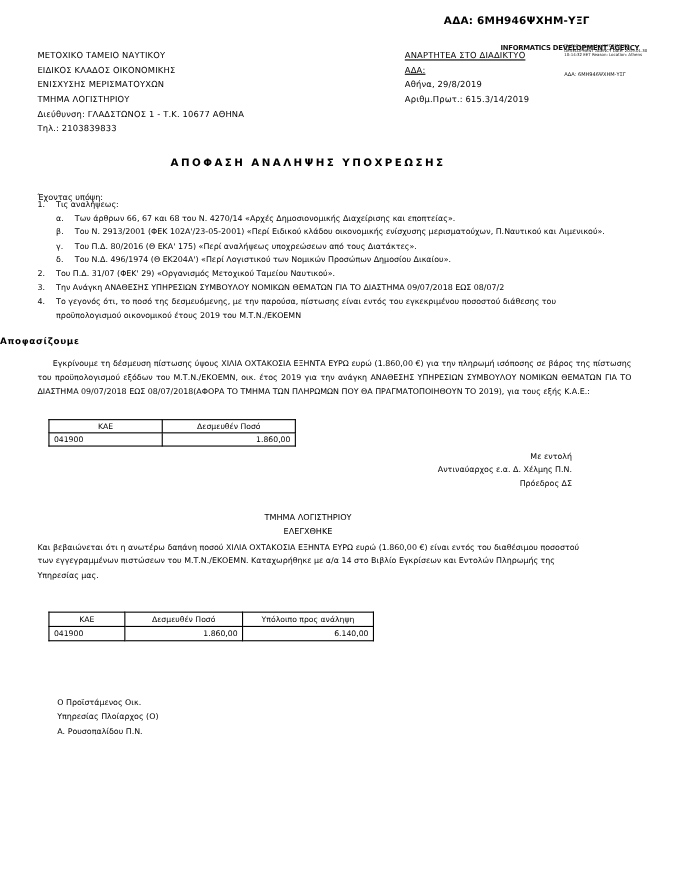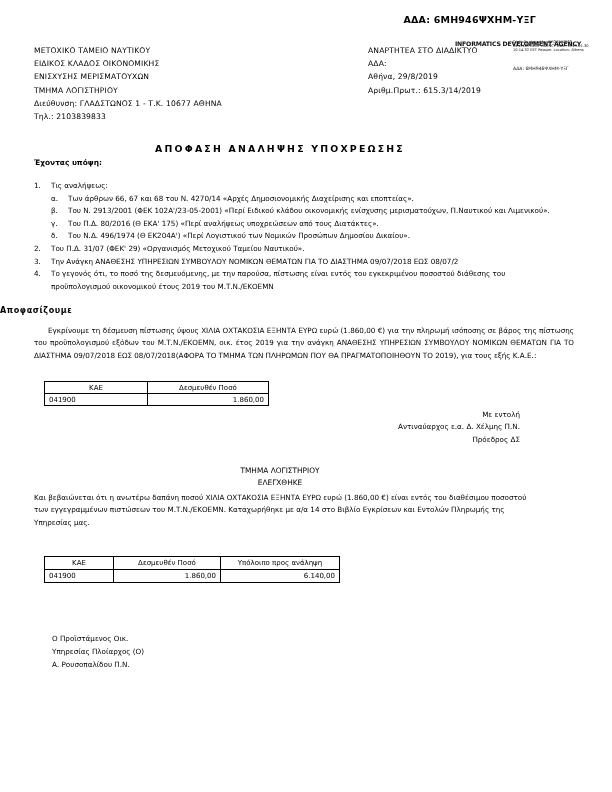--- a/index.html
+++ b/index.html
@@ -41,20 +41,21 @@
   }
   .hdr-right {
     position: absolute;
     left: 368px;
     top: 44px;
     font-size: 7.6px;
     line-height: 13.2px;
     letter-spacing: 0.15px;
   }
   .underline-txt {
+    text-decoration: underline;
   }
   .stamp {
     position: absolute;
     left: 455px;
     top: 40px;
     width: 132px;
     font-size: 5.2px;
     line-height: 6px;
     color: #111;
   }
@@ -89,23 +90,22 @@
     text-align: center;
     font-size: 9.4px;
     font-weight: bold;
     letter-spacing: 2.2px;
   }
 
   
   .having {
     position: absolute;
     left: 34px;
-    top: 158px;
+    top: 175px;
     font-size: 7.4px;
-    font-weight: bold;
   }
   .list {
     position: absolute;
     left: 34px;
     top: 180px;
     width: 520px;
     font-size: 7.2px;
     line-height: 12.6px;
   }
   .li {

